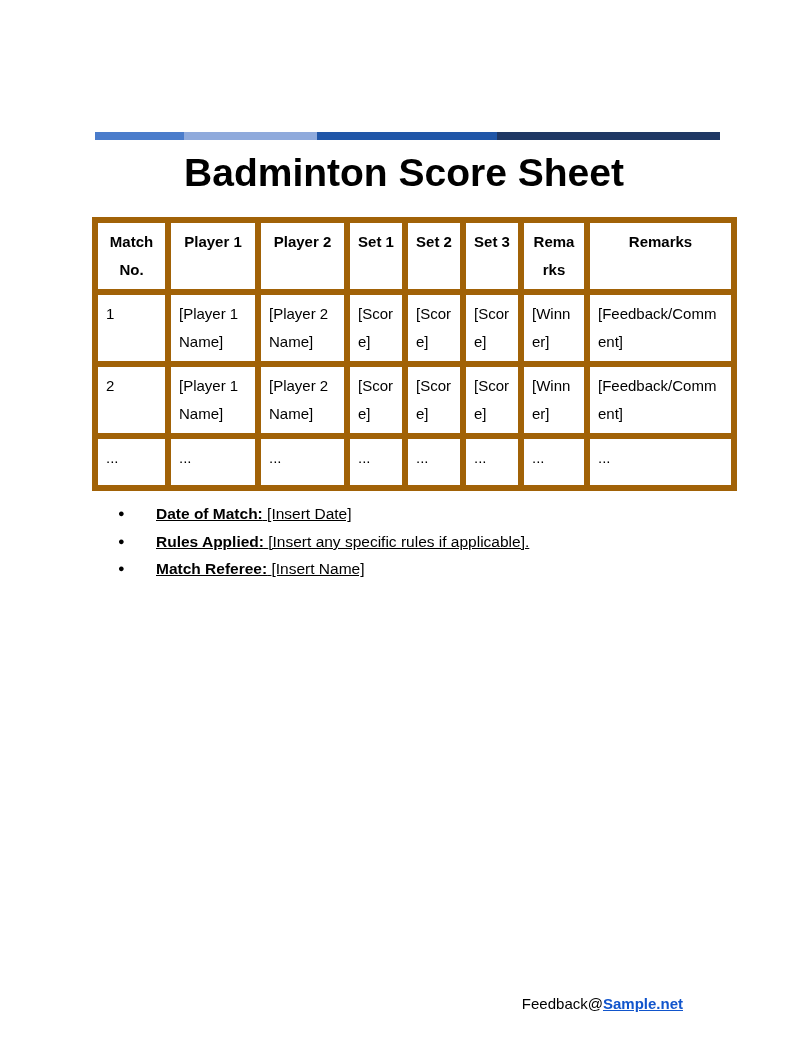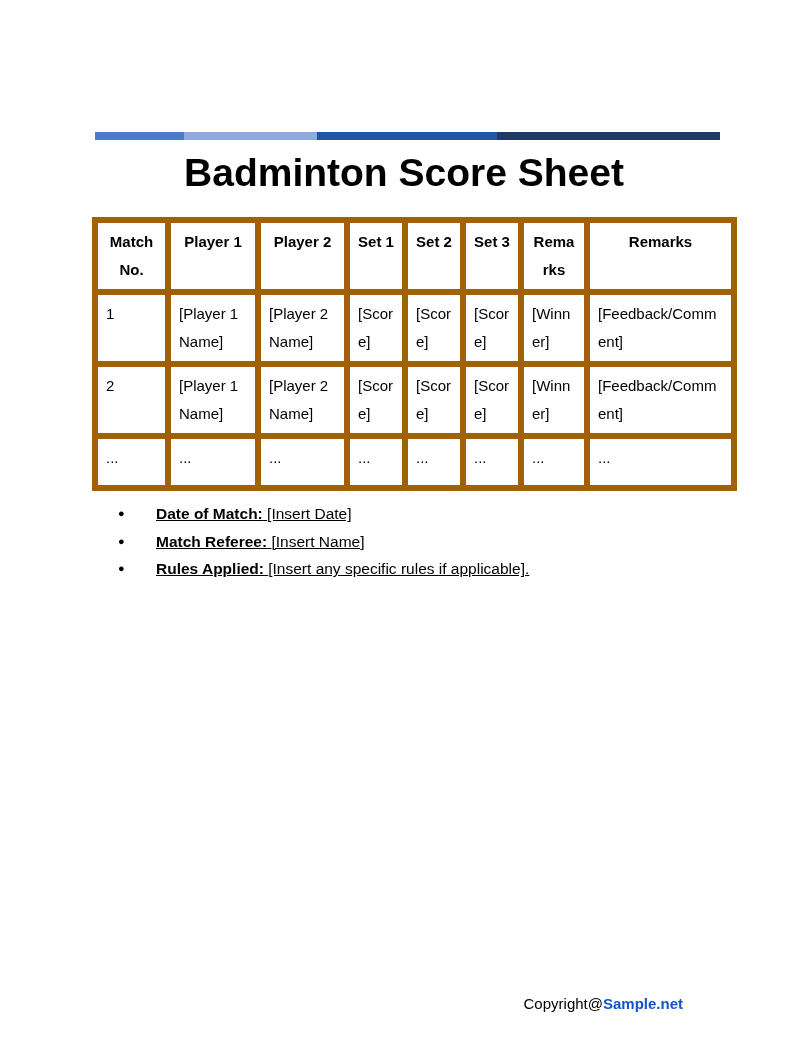--- a/index.html
+++ b/index.html
@@ -101,20 +101,21 @@
   .footer {
     position: absolute;
     top: 983px;
     right: 125px;
     font-size: 15px;
     line-height: 20px;
     text-align: right;
   }
   .footer a {
     font-weight: bold;
+    text-decoration: underline;
     cursor: pointer;
   }
 </style>
 </head>
 <body>
 
 <div class="page">
   <div class="content">
 
     <div class="accent-bar">
@@ -184,26 +185,26 @@
         </tbody>
     </table>
 
 
     <ul class="details-list">
       <li>
         <span class="lbl">Date of Match:</span>
         <span>[Insert Date]</span>
       </li>
       <li>
+        <span class="lbl">Rules Applied:</span>
+        <span>[Insert any specific rules if applicable].</span>
+      </li>
+      <li>
         <span class="lbl">Match Referee:</span>
         <span>[Insert Name]</span>
       </li>
-      <li>
-        <span class="lbl">Rules Applied:</span>
-        <span>[Insert any specific rules if applicable].</span>
-      </li>
     </ul>
   </div>
 
   <div class="footer">
-    <span>Copyright@</span><a style="color: rgb(17, 85, 204);">Sample.net</a>
+    <span>Feedback@</span><a style="color: rgb(17, 85, 204);">Sample.net</a>
   </div>
 </div>
 
 </body></html>

